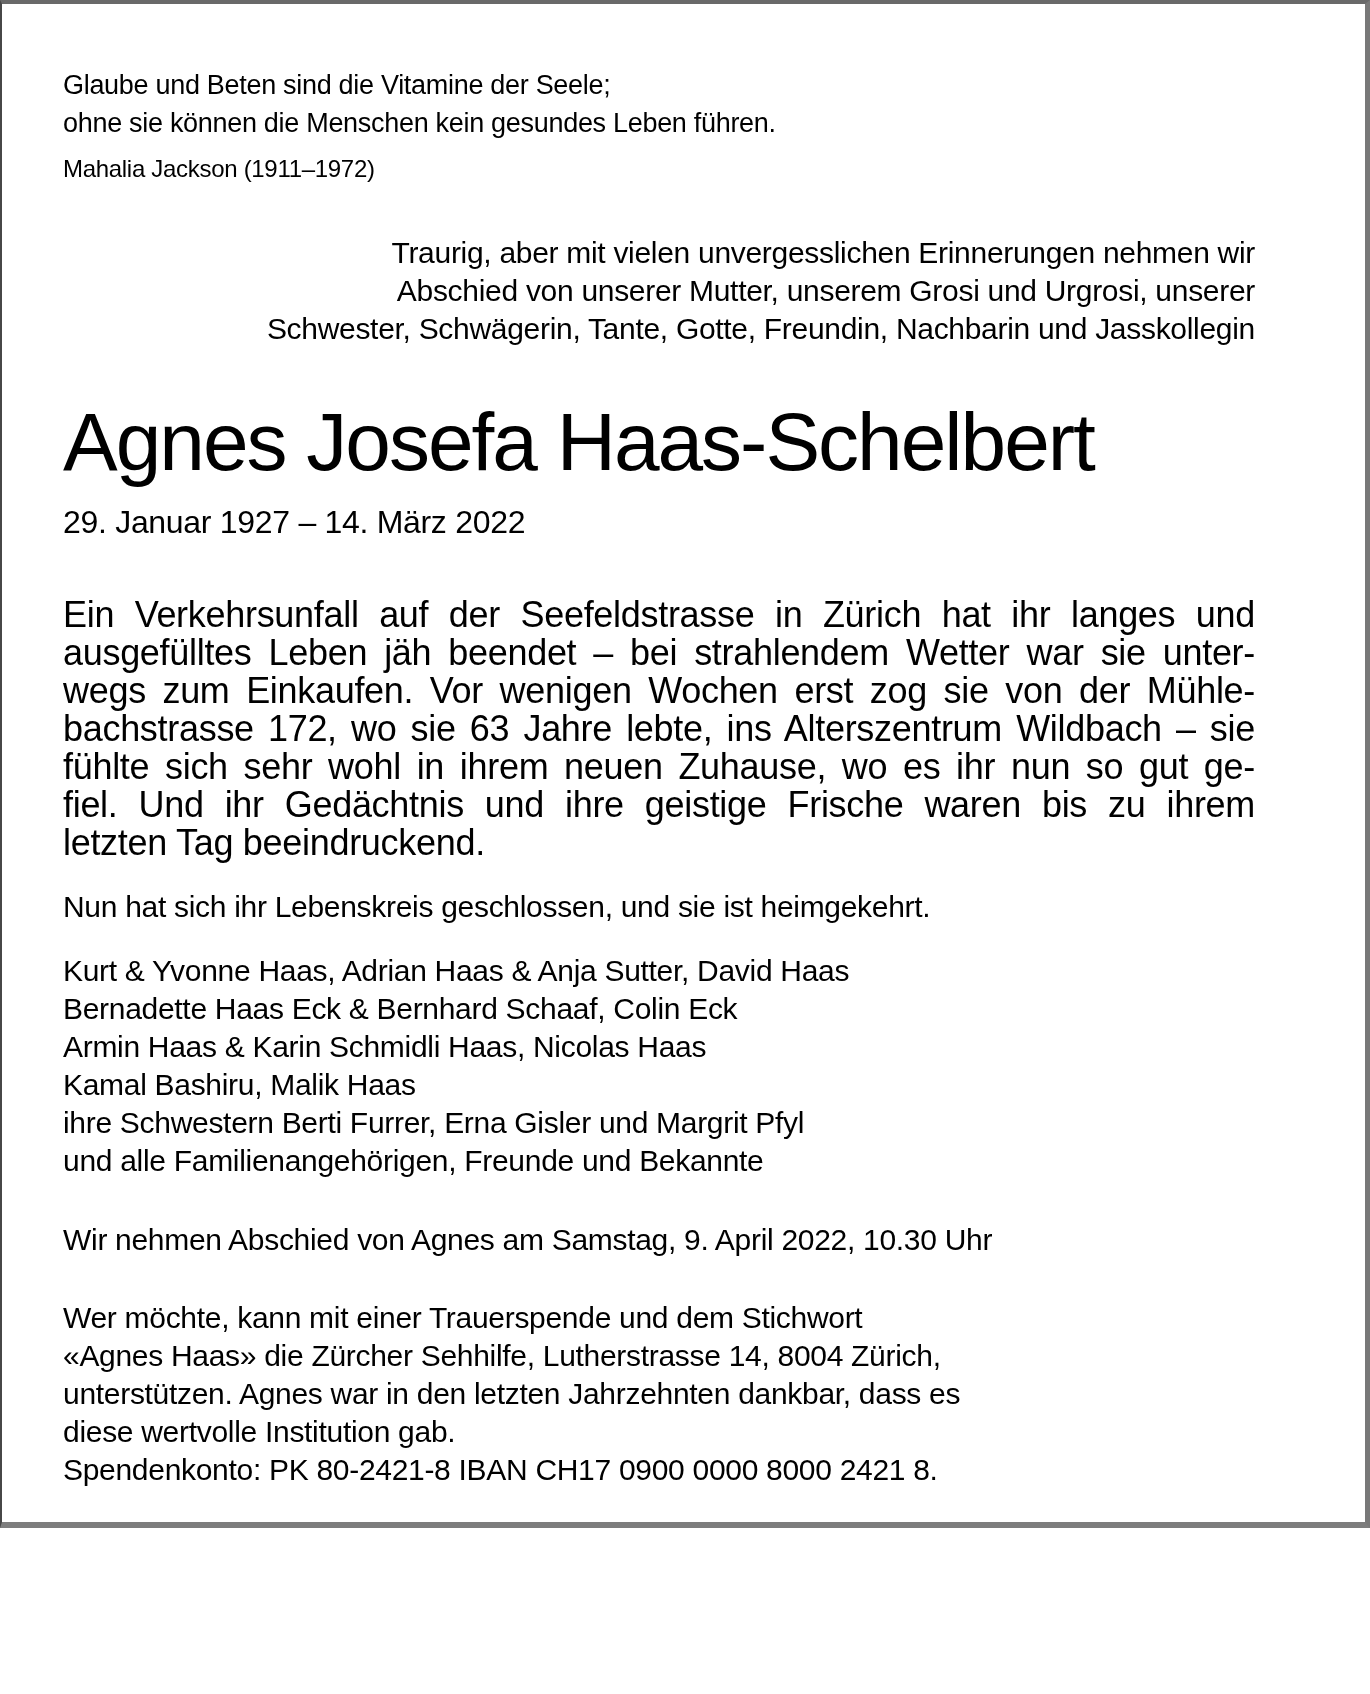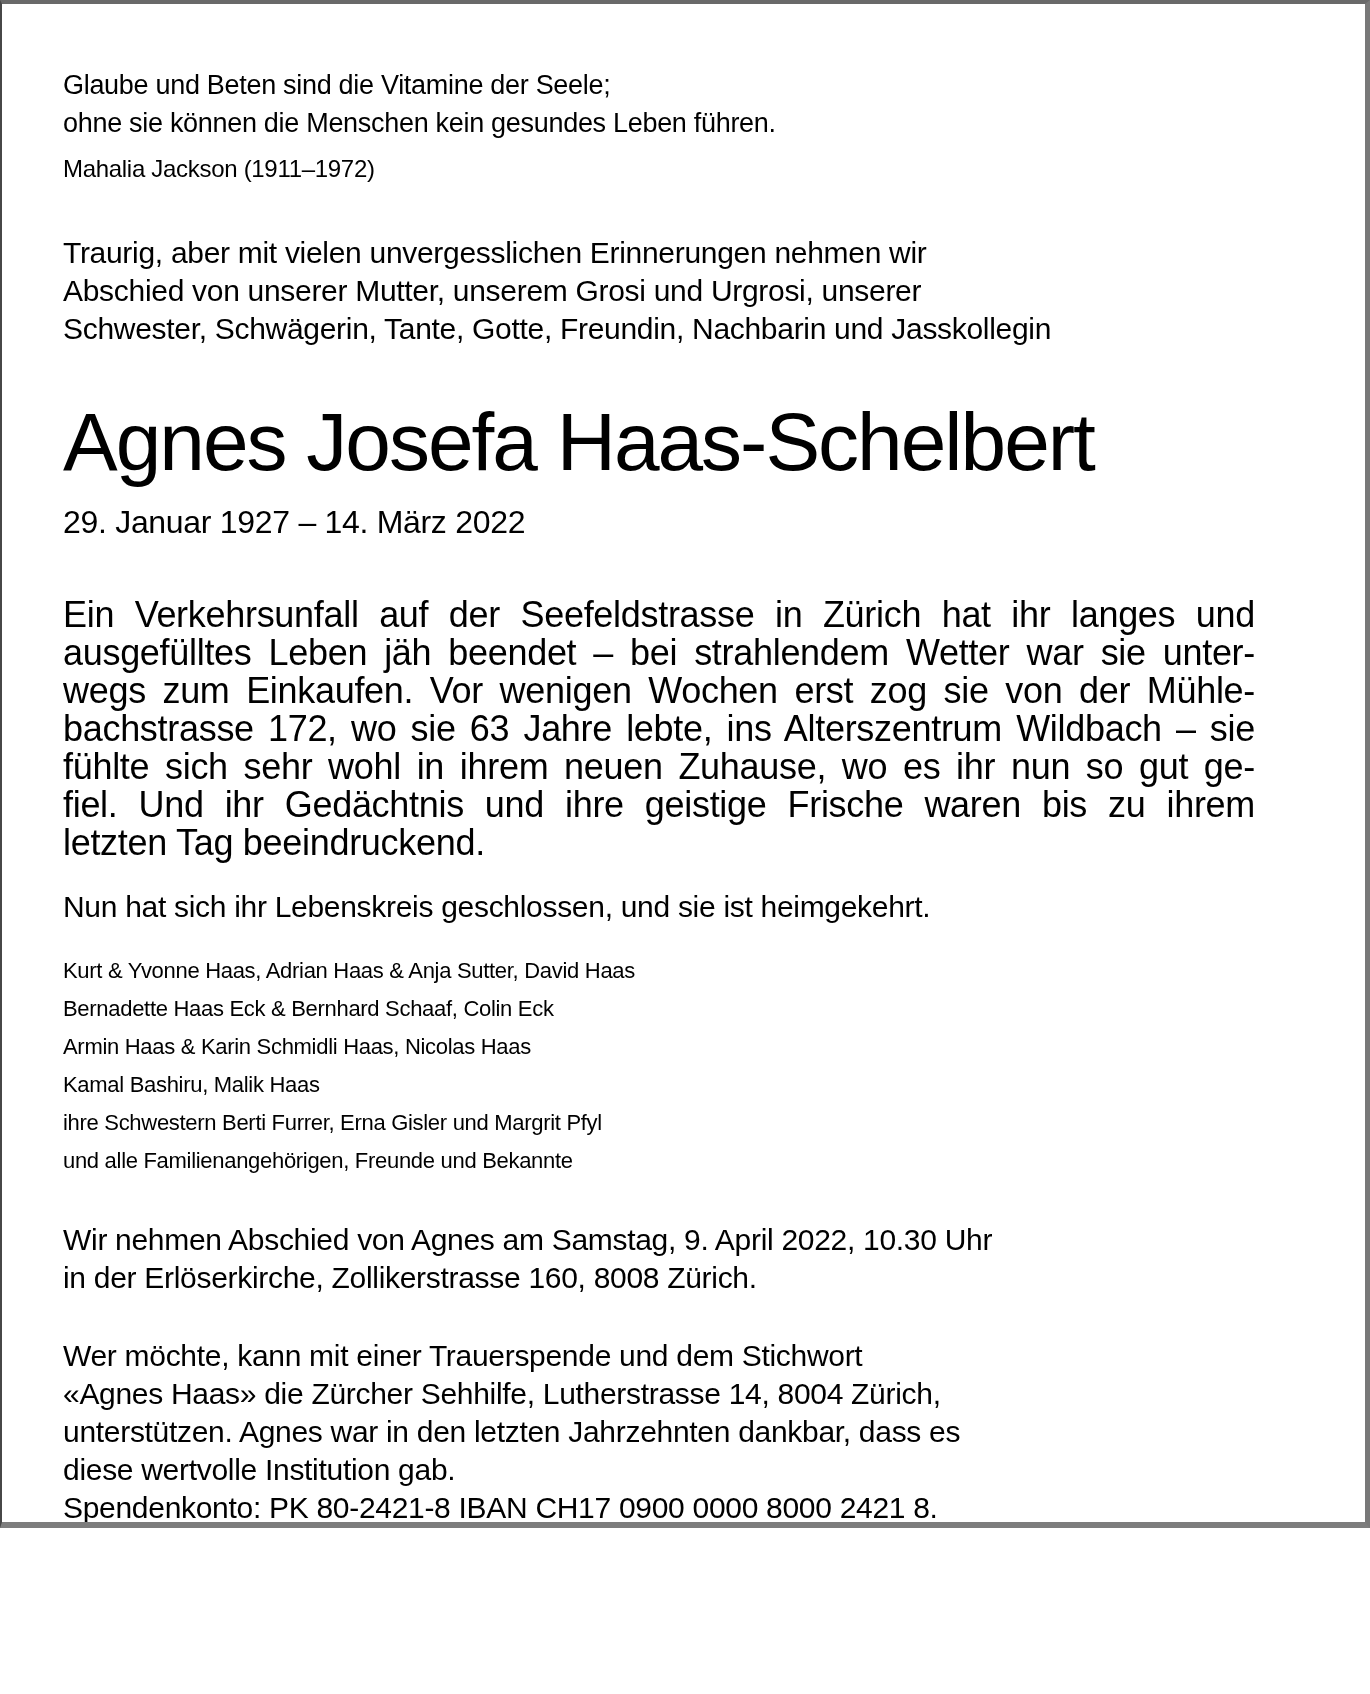--- a/index.html
+++ b/index.html
@@ -35,20 +35,21 @@
   }
   .attribution {
     margin-top: 10px;
     font-size: 24px;
     line-height: 34px;
     white-space: nowrap;
   }
   
   .intro {
     margin-top: 48px;
+    text-align: right;
   }
   .intro div {
     font-size: 30px;
     line-height: 38px;
     white-space: nowrap;
   }
   
   .name {
     margin-top: 44px;
     font-size: 82px;
@@ -81,21 +82,21 @@
     margin-top: 26px;
     font-size: 30px;
     line-height: 38px;
     white-space: nowrap;
   }
   
   .mourners {
     margin-top: 26px;
   }
   .mourners div {
-    font-size: 22px;
+    font-size: 30px;
     line-height: 38px;
     white-space: nowrap;
   }
   
   .service {
     margin-top: 41px;
   }
   .service div {
     font-size: 30px;
     line-height: 38px;
@@ -157,21 +158,20 @@
         <div class="mourner-line">Kurt &amp; Yvonne Haas, Adrian Haas &amp; Anja Sutter, David Haas</div>
         <div class="mourner-line">Bernadette Haas Eck &amp; Bernhard Schaaf, Colin Eck</div>
         <div class="mourner-line">Armin Haas &amp; Karin Schmidli Haas, Nicolas Haas</div>
         <div class="mourner-line">Kamal Bashiru, Malik Haas</div>
         <div class="mourner-line">ihre Schwestern Berti Furrer, Erna Gisler und Margrit Pfyl</div>
         <div class="mourner-line">und alle Familienangehörigen, Freunde und Bekannte</div>
       </div>
 
     <div class="service">
         <div class="service-line">Wir nehmen Abschied von Agnes am Samstag, 9. April 2022, 10.30 Uhr</div>
-        <div class="service-line">in der Erlöserkirche, Zollikerstrasse 160, 8008 Zürich.</div>
       </div>
 
     <div class="donation">
         <div class="donation-line">Wer möchte, kann mit einer Trauerspende und dem Stichwort</div>
         <div class="donation-line">«Agnes Haas» die Zürcher Sehhilfe, Lutherstrasse 14, 8004 Zürich,</div>
         <div class="donation-line">unterstützen. Agnes war in den letzten Jahrzehnten dankbar, dass es</div>
         <div class="donation-line">diese wertvolle Institution gab.</div>
         <div class="donation-line">Spendenkonto: PK 80-2421-8 IBAN CH17 0900 0000 8000 2421 8.</div>
       </div>
 

